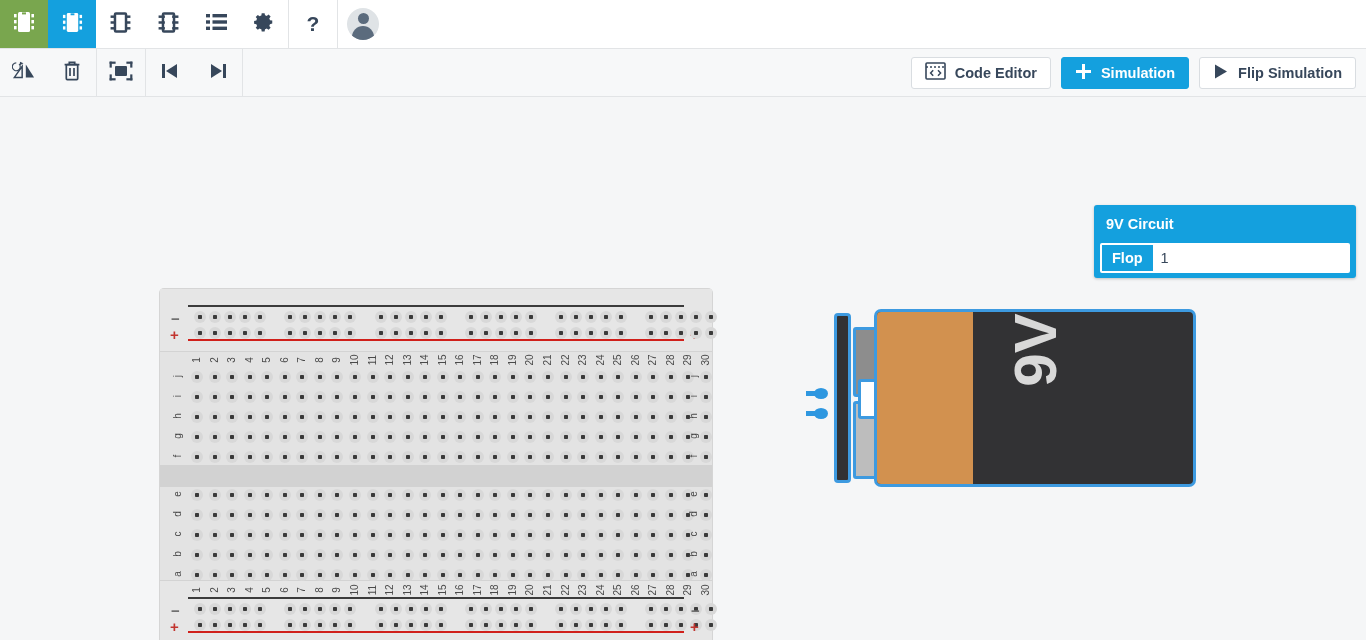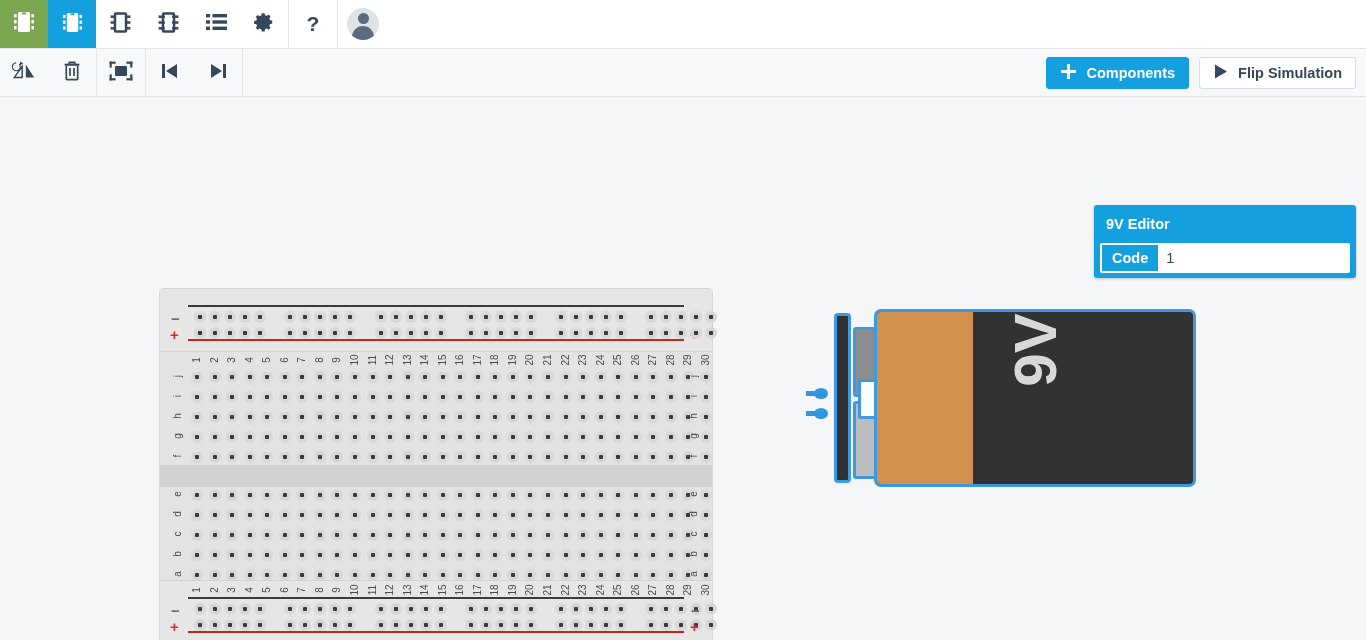--- a/index.html
+++ b/index.html
@@ -450,29 +450,39 @@
       </span>
     </div>
 
     <div class="tb-div"></div>
   </div>
 
   <div class="tb-spacer"></div>
 
   <div class="tb-right">
 
+    <div class="btn btn-light">
+      <span>
+        <svg width="21" height="18" viewBox="0 0 21 18" fill="none" stroke="#37475b" stroke-width="1.6">
+          <rect x="1" y="1" width="19" height="16" rx="1"></rect>
+          <path d="M1 5h19" stroke-dasharray="2 2"></path>
+          <path d="M8.2 8.2L5.6 11l2.6 2.8M13 8.2L15.6 11 13 13.8" stroke-width="1.5"></path>
+        </svg>
+      </span>
+      <span>Code Editor</span>
+    </div>
 
     <div class="btn btn-primary">
       <span>
         <svg width="17" height="17" viewBox="0 0 17 17" fill="#ffffff">
           <rect x="7" y="1" width="3" height="15"></rect>
           <rect x="1" y="7" width="15" height="3"></rect>
         </svg>
       </span>
-      <span>Components</span>
+      <span>Simulation</span>
     </div>
 
     <div class="btn btn-light">
       <span>
         <svg width="16" height="17" viewBox="0 0 16 17" fill="#37475b">
           <polygon points="2,1.5 2,15.5 14,8.5"></polygon>
         </svg>
       </span>
       <span>Flip Simulation</span>
     </div>
@@ -1013,20 +1023,20 @@
     <div class="bat-term-b"></div>
     <div class="bat-notch"></div>
 
     <div class="bat-body">
       <div class="bat-label-band"></div>
       <div class="bat-voltage">9V</div>
     </div>
   </div>
 
   <div class="props-panel">
-    <div class="props-title">9V Editor</div>
+    <div class="props-title">9V Circuit</div>
     <div class="props-row">
-      <div class="props-label">Code</div>
+      <div class="props-label">Flop</div>
       <input class="props-input" type="text" value="1" style="">
     </div>
   </div>
 
 </div>
 
 </body></html>

